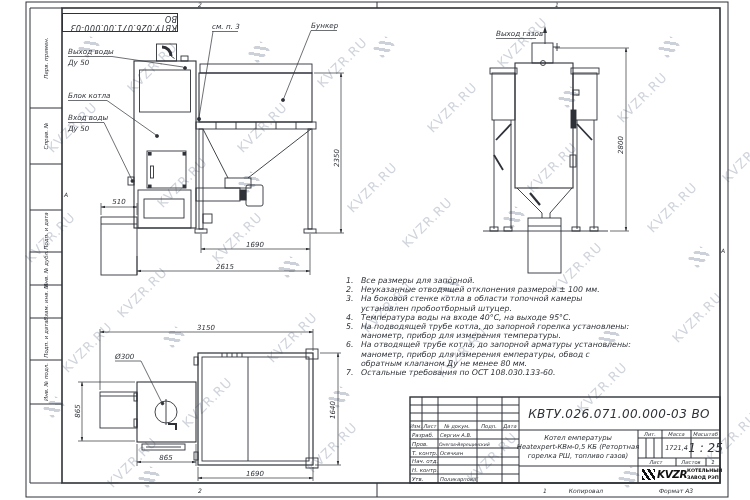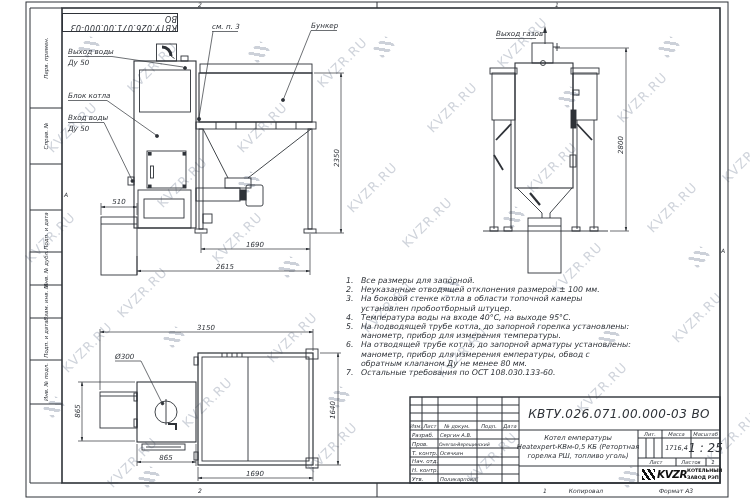--- a/index.html
+++ b/index.html
@@ -417,26 +417,26 @@
     <span class="tl tb" style="left:439px;top:443.5px;font-size:4.6px;letter-spacing:-.1px">Онегов-Верещинский</span>
     <span class="tl tb" style="left:412px;top:452.5px;font-size:5.5px">Т. контр.</span>
     <span class="tl tb" style="left:440px;top:452.5px;font-size:5.2px">Осечкин</span>
     <span class="tl tb" style="left:412px;top:461px;font-size:5.5px">Нач. отд.</span>
     <span class="tl tb" style="left:412px;top:469.5px;font-size:5.5px">Н. контр.</span>
     <span class="tl tb" style="left:412px;top:478.5px;font-size:5.5px">Утв.</span>
     <span class="tl tb" style="left:440px;top:478.5px;font-size:5.2px">Поликарпова</span>
 
     <span class="t tb" style="left:578px;top:438px;font-size:6.8px">Котел емпературы</span>
     <span class="t tb" style="left:578px;top:447px;font-size:6.8px">Heatexpert-КВм-0,5 КБ (Ретортная</span>
-    <span class="t tb" style="left:578px;top:456px;font-size:6.8px">горелка РШ, топливо уголь)</span>
+    <span class="t tb" style="left:578px;top:456px;font-size:6.8px">горелка РШ, топливо газов)</span>
 
     <span class="t tb" style="left:650px;top:434px;font-size:5.2px">Лит.</span>
     <span class="t tb" style="left:676.5px;top:434px;font-size:5.2px">Масса</span>
     <span class="t tb" style="left:705.5px;top:434px;font-size:5.2px">Масштаб</span>
-    <span class="t tb" style="left:676.5px;top:448px;font-size:6.5px">1716,4</span>
+    <span class="t tb" style="left:676.5px;top:448px;font-size:6.5px">1721,4</span>
     <span class="t tb" style="left:705.5px;top:448px;font-size:12px">1 : 25</span>
     <span class="t tb" style="left:656px;top:462px;font-size:5.2px">Лист</span>
     <span class="t tb" style="left:691px;top:462px;font-size:5.2px">Листов</span>
     <span class="t tb" style="left:713px;top:462px;font-size:5.5px">1</span>
 
     <div class="logo-stripes"></div>
     <span class="logo-txt">KVZR</span>
     <span class="co-line" style="left:687px;top:468px">КОТЕЛЬНЫЙ</span>
     <span class="co-line" style="left:687px;top:475px">ЗАВОД РЭП</span>
   </div>

